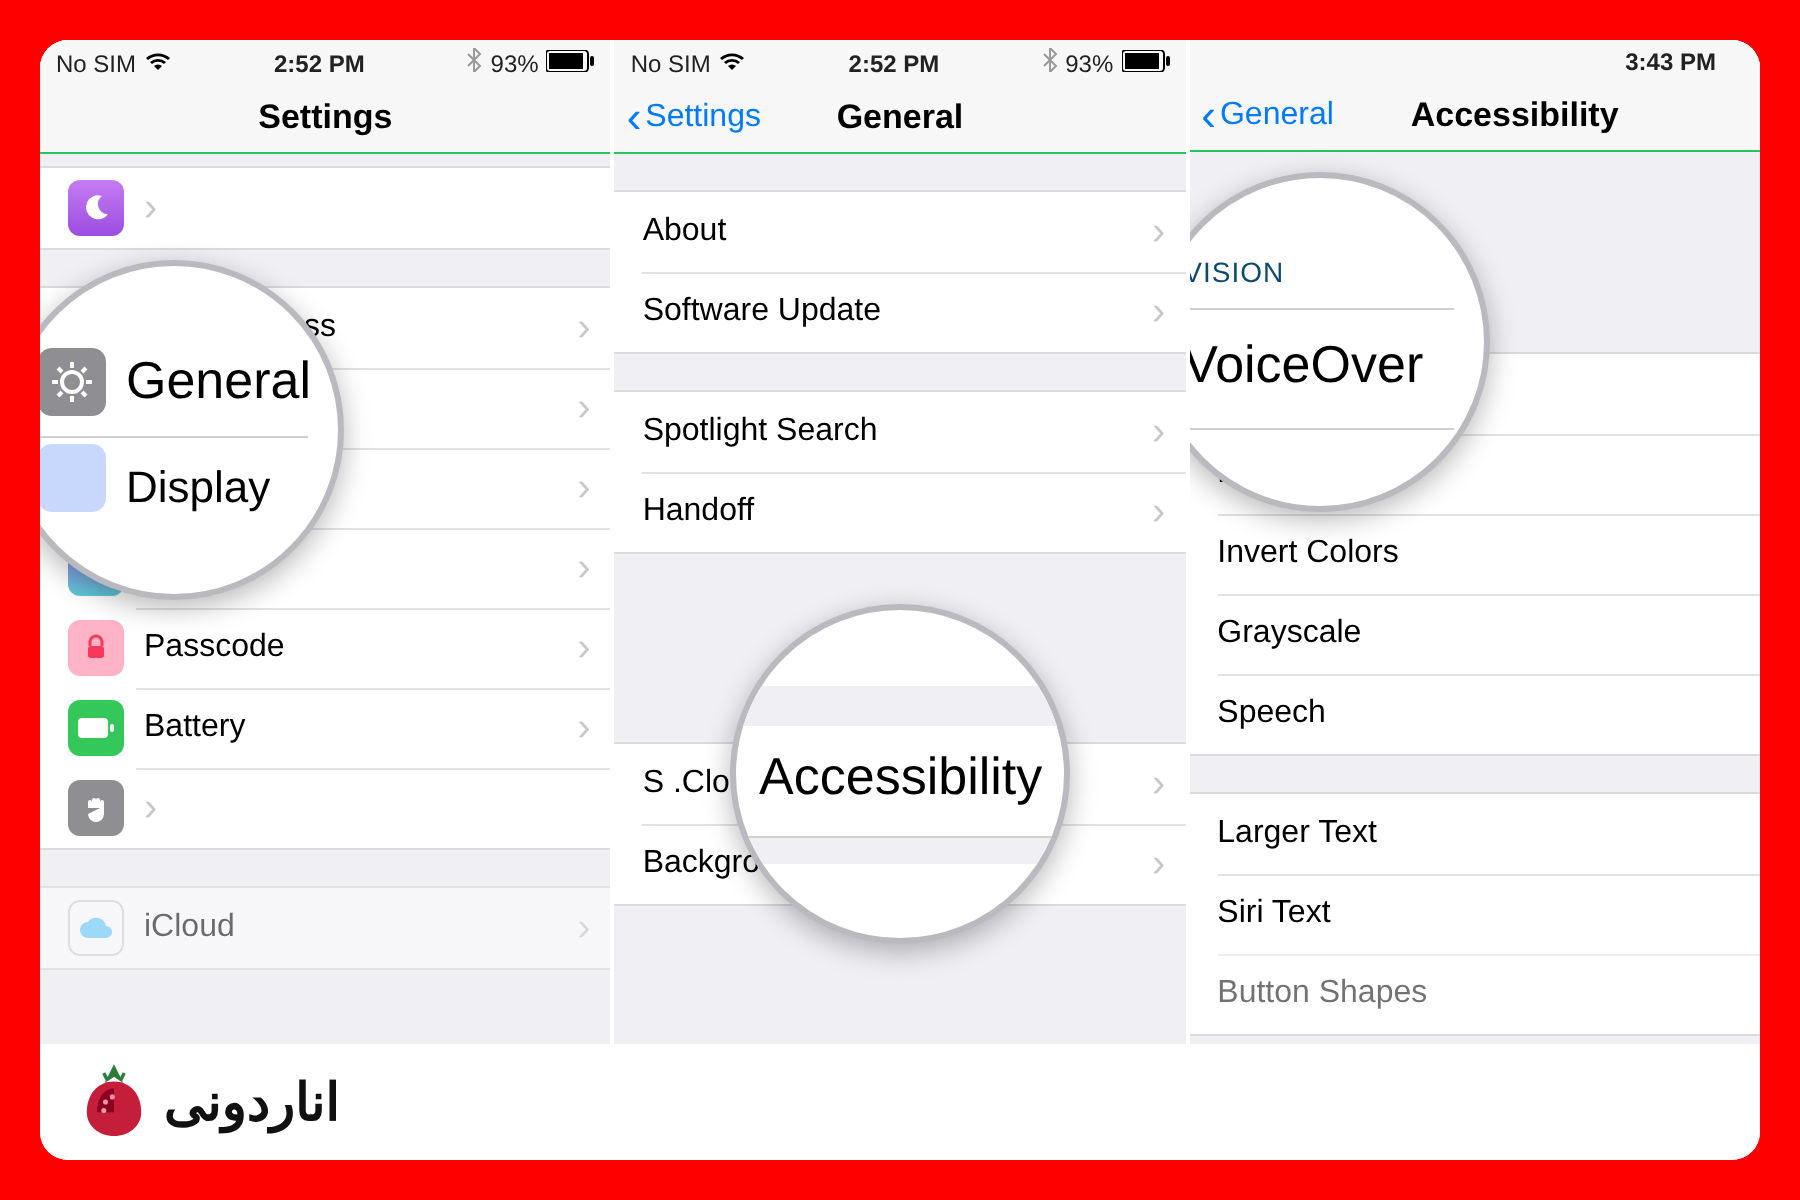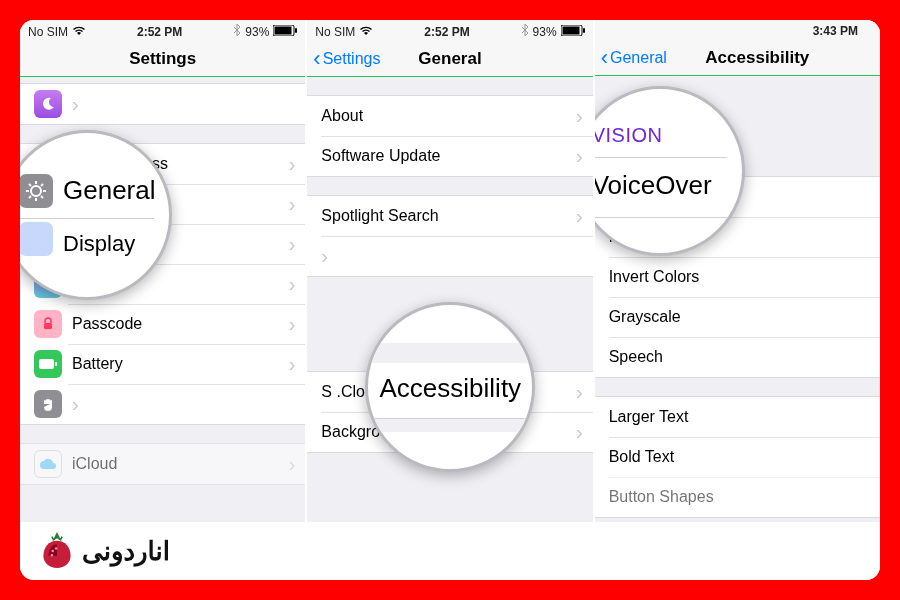--- a/index.html
+++ b/index.html
@@ -373,20 +373,21 @@
           <span class="chev-r">›</span>
         </div>
       </div>
 
       <div class="section">
         <div class="row">
           <span class="label">Spotlight Search</span>
           <span class="chev-r">›</span>
         </div>
         <div class="row">
+          <span class="label">Handoff</span>
           <span class="chev-r">›</span>
         </div>
       </div>
 
       <div class="section" style="margin-top:94px">
         <div class="row">
           <span class="label">S            .Cloud Usage</span>
           <span class="chev-r">›</span>
         </div>
         <div class="row">
@@ -437,30 +438,30 @@
         <div class="row">
           <span class="label">Speech</span>
         </div>
       </div>
 
       <div class="section">
         <div class="row">
           <span class="label">Larger Text</span>
         </div>
         <div class="row">
-          <span class="label">Bold Text</span>
+          <span class="label">Siri Text</span>
         </div>
         <div class="row" style="opacity:.55">
           <span class="label">Button Shapes</span>
         </div>
       </div>
 
       <div class="mag" style="width:170px;height:170px;left:-20px;top:66px">
         <div class="mag-inner">
-          <div style="font-size:20px;color:#6d28d9;margin-bottom:10px;letter-spacing:.5px">VISION</div>
+          <div style="font-size:14px;color:#0c4a6e;margin-bottom:10px;letter-spacing:.5px">VISION</div>
           <div class="sep" style="margin:0 0 12px"></div>
           <span class="mag-title">VoiceOver</span>
           <div class="sep" style="margin:16px 0 0"></div>
         </div>
       </div>
     </div>
 
   </div>
 
   <div class="footer">

